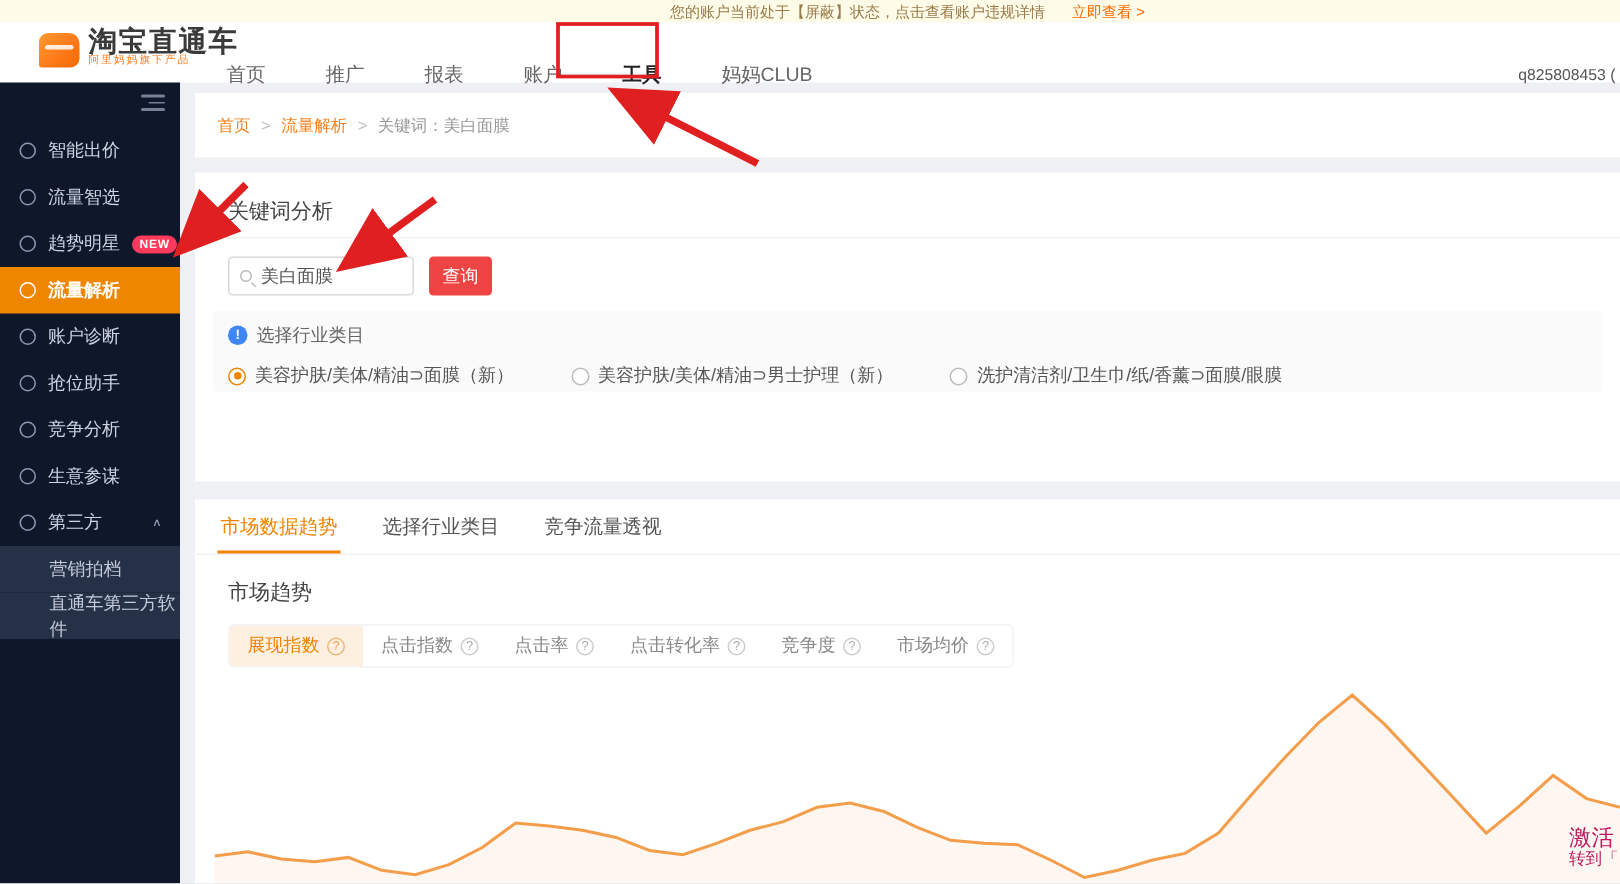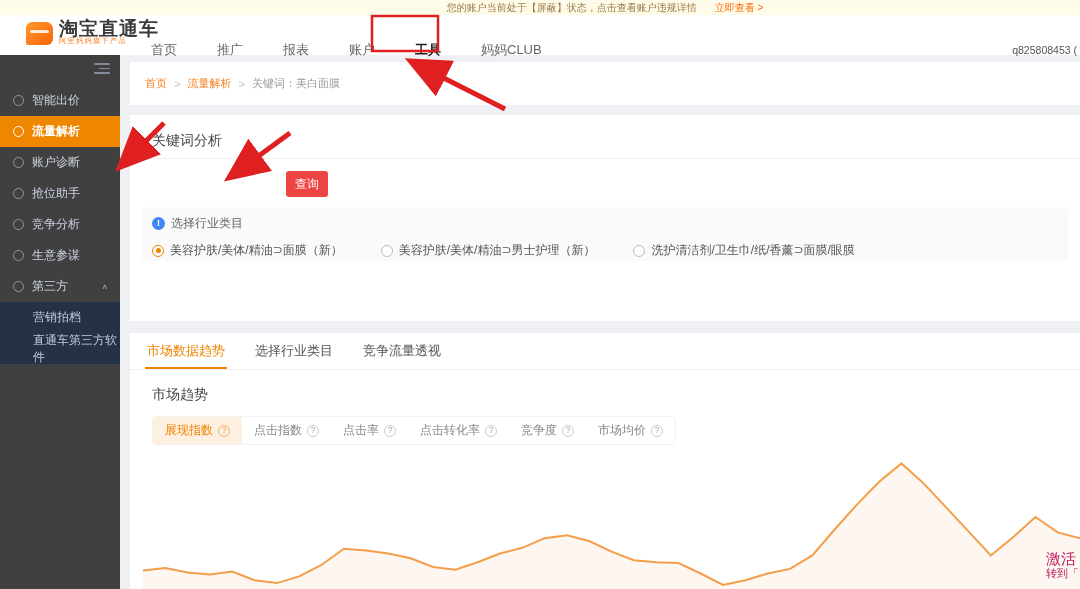--- a/index.html
+++ b/index.html
@@ -19,21 +19,21 @@
     border-radius:6px 7px 6px 2px; position:relative; }
   .logo-icon:after { content:""; position:absolute; left:4px; top:8px; width:19px; height:3px; background:rgba(255,255,255,.85); border-radius:2px; }
   .logo-txt .t { font-size:19px; font-weight:bold; color:#3a3a3a; letter-spacing:1px; line-height:16px; }
   .logo-txt .s { font-size:7px; color:#ff7a1a; letter-spacing:1.5px; line-height:8px; }
   .nav { position:absolute; left:148px; top:15px; height:40px; display:flex; align-items:center; gap:34px; font-size:13px; color:#666; }
   .nav .nav-item { cursor:pointer; padding:0 3px; }
   .nav .nav-item.active { color:#222; font-weight:bold; }
   .account { position:absolute; right:3px; top:15px; height:40px; display:flex; align-items:center; font-size:10.5px; color:#555; white-space:nowrap; }
 
   
-  .sidebar { position:absolute; left:0; top:55px; bottom:0; width:120px; background:#404040; }
+  .sidebar { position:absolute; left:0; top:55px; bottom:0; width:120px; background:#0f172a; }
   .collapse { position:absolute; right:10px; top:8px; width:16px; height:12px; cursor:pointer; opacity:.75; }
   .collapse i { display:block; height:1.5px; background:#9aa4ba; margin-bottom:3px; border-radius:1px; }
   .collapse i:nth-child(2){ width:11px; margin-left:5px; }
   .menu { padding-top:30px; }
   .m-item { height:31px; display:flex; align-items:center; gap:8px; padding-left:13px; color:#ccd3e1; font-size:12px; cursor:pointer; position:relative; }
   .m-item .dot-icon { width:11px; height:11px; border:1px solid #8d97ad; border-radius:50%; flex:0 0 auto; }
   .m-item.active { background:#ef8600; color:#fff; font-weight:bold; }
   .m-item.active .dot-icon { border-color:#fff; }
   .badge { background:#ff3a5c; color:#fff; font-size:8px; font-weight:bold; padding:1.5px 5px; border-radius:8px; letter-spacing:.5px; }
   .caret { margin-left:auto; margin-right:12px; color:#97a1b5; font-size:9px; transform:scaleY(.8); }
@@ -125,20 +125,29 @@
     <div class="collapse">
         <i></i>
         <i></i>
         <i></i>
       </div>
     <div class="menu">
       <div class="m-item">
         <span class="dot-icon"></span>
         <span>智能出价</span>
       </div>
+      <div class="m-item">
+        <span class="dot-icon"></span>
+        <span>流量智选</span>
+      </div>
+      <div class="m-item">
+        <span class="dot-icon"></span>
+        <span>趋势明星</span>
+        <span class="badge">NEW</span>
+      </div>
       <div class="m-item active">
         <span class="dot-icon"></span>
         <span>流量解析</span>
       </div>
       <div class="m-item">
         <span class="dot-icon"></span>
         <span>账户诊断</span>
       </div>
       <div class="m-item">
         <span class="dot-icon"></span>
@@ -172,20 +181,24 @@
       <span class="bc-link">首页</span>
       <span class="bc-sep">&gt;</span>
       <span class="bc-link">流量解析</span>
       <span class="bc-sep">&gt;</span>
       <span class="bc-cur">关键词：美白面膜</span>
     </div>
 
     <div class="card keyword-card">
       <div class="kw-title">关键词分析</div>
       <div class="kw-divider"></div>
+      <div class="search-box">
+        <span class="search-icon"></span>
+        <span>美白面膜</span>
+      </div>
       <button class="query-btn">查询</button>
       <div class="info-box">
         <div class="info-row">
           <span class="info-icon">!</span>
           <span>选择行业类目</span>
         </div>
         <div class="cat-row">
           <span class="cat-opt">
             <span class="radio sel"></span>
             <span>美容护肤/美体/精油⊃面膜（新）</span>

